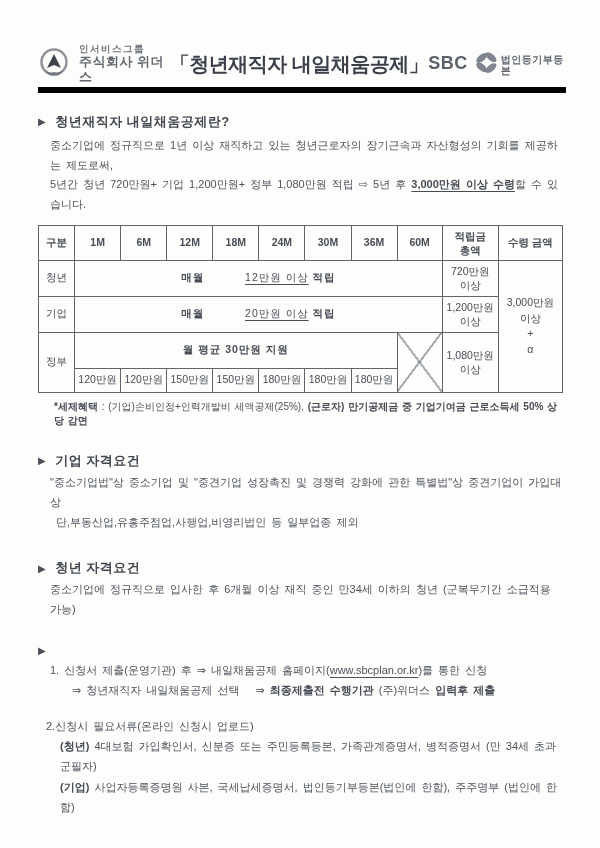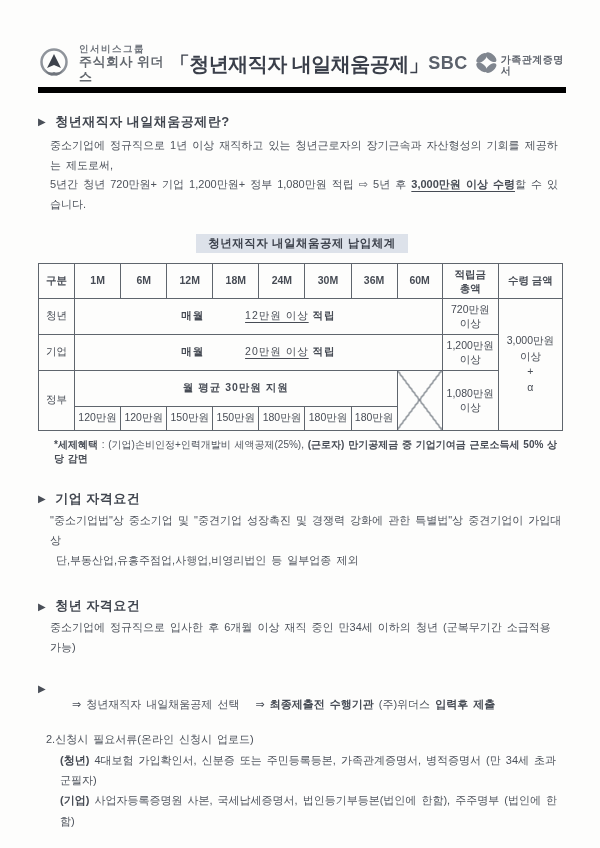--- a/index.html
+++ b/index.html
@@ -89,36 +89,33 @@
           <svg width="30" height="26" viewBox="0 0 40 36">
             <g fill="#80868f">
               <ellipse cx="14" cy="11" rx="9" ry="4.5" transform="rotate(-40 14 11)"></ellipse>
               <ellipse cx="27" cy="10" rx="9" ry="4.5" transform="rotate(40 27 10)"></ellipse>
               <ellipse cx="14" cy="24" rx="9" ry="4.5" transform="rotate(40 14 24)"></ellipse>
               <ellipse cx="27" cy="25" rx="9" ry="4.5" transform="rotate(-40 27 25)"></ellipse>
             </g>
           </svg>
         </span>
       </span>
-      <span class="sbc-sub">가족관계증명서</span>
+      <span class="sbc-sub">법인등기부등본</span>
     </div>
   </div>
 
   <div class="sec" style="margin-top:20px;">
     <div class="sec-h">
       <span class="marker">▶</span>
       <span>청년재직자 내일채움공제란?</span>
     </div>
     <div class="body-line" style="margin-top:5px;">중소기업에 정규직으로 1년 이상 재직하고 있는 청년근로자의 장기근속과 자산형성의 기회를 제공하는 제도로써,</div>
     <div class="body-line"><span>5년간 청년 720만원+ 기업 1,200만원+ 정부 1,080만원 적립 ⇨ 5년 후 </span><span class="ul bold">3,000만원 이상 수령</span><span>할 수 있습니다.</span></div>
   </div>
 
-  <div class="table-title-wrap">
-    <span class="table-title">청년재직자 내일채움공제 납입체계</span>
-  </div>
 
   <table class="scheme">
     <colgroup>
       <col style="width:36px;">
       <col style="width:46px;">
         <col style="width:46px;">
         <col style="width:46px;">
         <col style="width:46px;">
       <col style="width:46px;">
         <col style="width:46px;">
@@ -203,19 +200,20 @@
       <span class="marker">▶</span>
       <span>청년 자격요건</span>
     </div>
     <div class="body-line" style="margin-top:3px;">중소기업에 정규직으로 입사한 후 6개월 이상 재직 중인 만34세 이하의 청년 (군복무기간 소급적용 가능)</div>
   </div>
 
   <div class="sec" style="margin-top:25px;">
     <div class="sec-h">
       <span class="marker">▶</span>
     </div>
+    <div class="apply-line" style="margin-top:4px;"><span>1. 신청서 제출(운영기관) 후 ⇒ 내일채움공제 홈페이지(</span><span class="ul">www.sbcplan.or.kr</span><span>)를 통한 신청</span></div>
     <div class="apply-line arrow2"><span>⇒ 청년재직자 내일채움공제 선택</span><span class="gap">⇒ </span><span class="bold">최종제출전 수행기관</span><span> (주)위더스 </span><span class="bold">입력후 제출</span></div>
     <div class="apply-line step2">2.신청시 필요서류(온라인 신청시 업로드)</div>
     <div class="apply-line doc-line"><span class="bold">(청년)</span><span> 4대보험 가입확인서, 신분증 또는 주민등록등본, 가족관계증명서, 병적증명서 (만 34세 초과 군필자)</span></div>
     <div class="apply-line doc-line"><span class="bold">(기업)</span><span> 사업자등록증명원 사본, 국세납세증명서, 법인등기부등본(법인에 한함), 주주명부 (법인에 한함)</span></div>
   </div>
 
 </div>
 
 </body></html>

